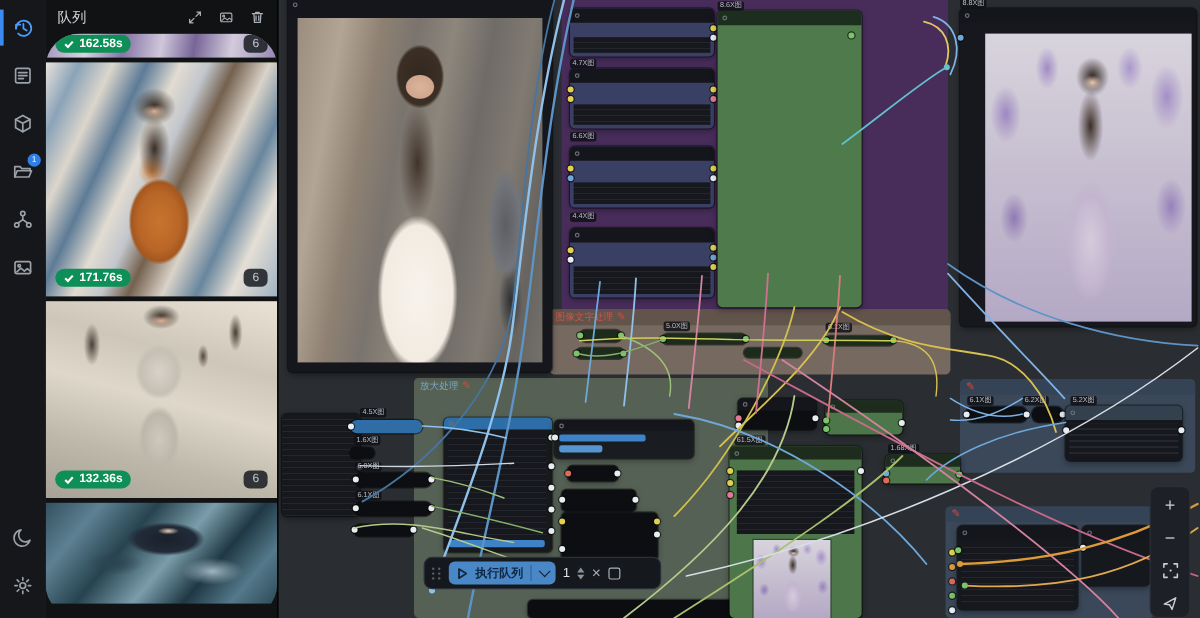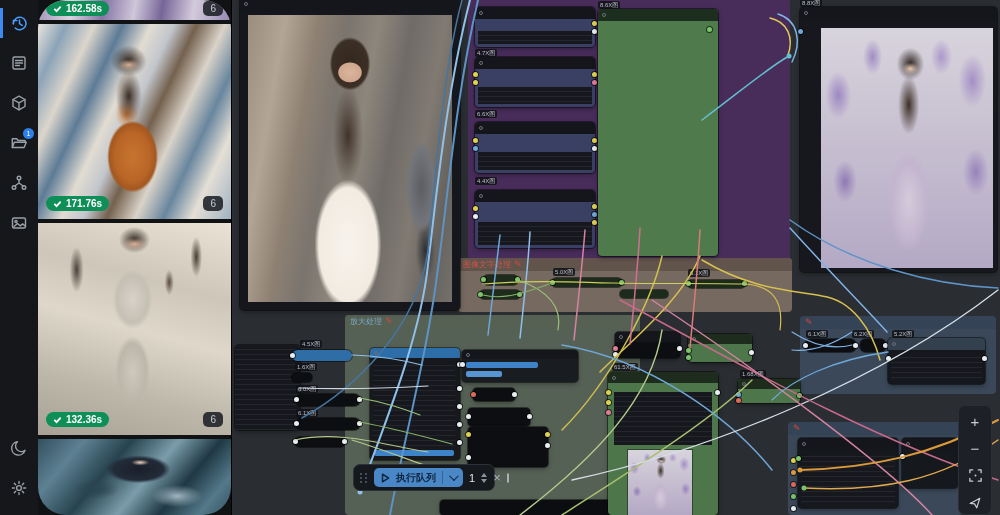--- a/index.html
+++ b/index.html
@@ -94,21 +94,21 @@
     radial-gradient(ellipse 12% 16% at 10% 28%, #9d87c2 0%, rgba(0,0,0,0) 62%),
     radial-gradient(ellipse 11% 14% at 14% 64%, #8f79b4 0%, rgba(0,0,0,0) 62%),
     radial-gradient(ellipse 13% 18% at 88% 22%, #a48fc6 0%, rgba(0,0,0,0) 62%),
     radial-gradient(ellipse 12% 16% at 90% 60%, #9782bb 0%, rgba(0,0,0,0) 62%),
     radial-gradient(ellipse 10% 12% at 70% 12%, #ab97cb 0%, rgba(0,0,0,0) 62%),
     radial-gradient(ellipse 9% 12% at 30% 12%, #a18cc4 0%, rgba(0,0,0,0) 62%),
     linear-gradient(180deg,#d8d4dd 0%,#c9c2d2 40%,#b4a9c5 100%); }
   .ph-sliver { background:linear-gradient(100deg,#a193bb 0%,#d9d3df 18%,#8675a6 34%,#cfc7da 50%,#776598 64%,#d3cbdc 80%,#9486b1 100%); }
 
   
-  .exec { position:absolute; left:121px; top:464px; width:142px; height:27px; background:#15181d;
+  .exec { position:absolute; left:121px; top:464px; width:198px; height:27px; background:#15181d;
     border:1px solid #2b303a; border-radius:7px; display:flex; align-items:center; padding:0 6px; gap:6px; z-index:10; }
   .drag-dots { display:grid; grid-template-columns:3px 3px; grid-gap:2px; }
   .drag-dots i { width:2px; height:2px; border-radius:50%; background:#5a616b; }
   .run-btn { height:19px; background:#4a87c7; border-radius:5px; display:flex; align-items:center;
     padding:0 7px; gap:6px; color:#0f2740; font-size:10px; font-weight:bold; cursor:pointer; white-space:nowrap; }
   .run-btn .vr { width:1px; height:13px; background:rgba(10,35,60,.35); }
   .chev { width:7px; height:7px; border-right:1.6px solid #123; border-bottom:1.6px solid #123;
     transform:rotate(45deg) translateY(-2px); }
   .batch { color:#dfe3e8; font-size:11px; }
   .spin { display:flex; flex-direction:column; gap:2px; cursor:pointer; }
@@ -183,20 +183,35 @@
     </div>
     <div class="rail-item" style="margin-bottom:10px">
       <svg width="18" height="18" viewBox="0 0 18 18">
         <circle cx="9" cy="9" r="2.4"></circle>
         <path d="M9 2.4v2M9 13.6v2M2.4 9h2M13.6 9h2M4.3 4.3l1.4 1.4M12.3 12.3l1.4 1.4M13.7 4.3l-1.4 1.4M5.7 12.3l-1.4 1.4"></path>
       </svg>
     </div>
   </div>
 
   <div class="queue">
+    <div class="q-head">
+      <span>队列</span>
+      <span class="sp"></span>
+      <svg width="13" height="13" viewBox="0 0 16 16">
+        <path d="M10 2.5h3.5V6M13.5 2.5L9 7M6 13.5H2.5V10M2.5 13.5L7 9"></path>
+      </svg>
+      <svg width="13" height="13" viewBox="0 0 18 18">
+        <rect x="2.5" y="4" width="13" height="10" rx="1.5"></rect>
+          <circle cx="6" cy="7.5" r="1.1"></circle>
+        <path d="M4 12.5l3.4-3 2.9 2.4 2.4-2 2.8 2.3"></path>
+      </svg>
+      <svg width="13" height="13" viewBox="0 0 16 16">
+        <path d="M2.8 4.2h10.4M6.2 4.2V2.8h3.6v1.4M4.4 4.2l.6 9h6l.6-9M6.6 6.5v4.5M9.4 6.5v4.5"></path>
+      </svg>
+    </div>
     <div class="q-body">
 
       <div class="q-item" style="height:20px">
         <div class="q-img ph ph-sliver"></div>
         <span class="t-badge" style="top:1px">
           <svg width="9" height="9" viewBox="0 0 10 10" style="stroke:#fff;fill:none;stroke-width:2">
               <path d="M1.5 5.5l2.5 2.5 4.5-5"></path>
             </svg>
           <span>162.58s</span>
         </span>
@@ -207,21 +222,21 @@
         <div class="q-img ph ph-marble"></div>
         <span class="t-badge" style="bottom:8px">
           <svg width="9" height="9" viewBox="0 0 10 10" style="stroke:#fff;fill:none;stroke-width:2">
               <path d="M1.5 5.5l2.5 2.5 4.5-5"></path>
             </svg>
           <span>171.76s</span>
         </span>
         <span class="c-badge" style="bottom:8px">6</span>
       </div>
 
-      <div class="q-item" style="height:212px">
+      <div class="q-item" style="height:164px">
         <div class="q-img ph ph-desert"></div>
         <span class="t-badge" style="bottom:8px">
           <svg width="9" height="9" viewBox="0 0 10 10" style="stroke:#fff;fill:none;stroke-width:2">
               <path d="M1.5 5.5l2.5 2.5 4.5-5"></path>
             </svg>
           <span>132.36s</span>
         </span>
         <span class="c-badge" style="bottom:8px">6</span>
       </div>
 

